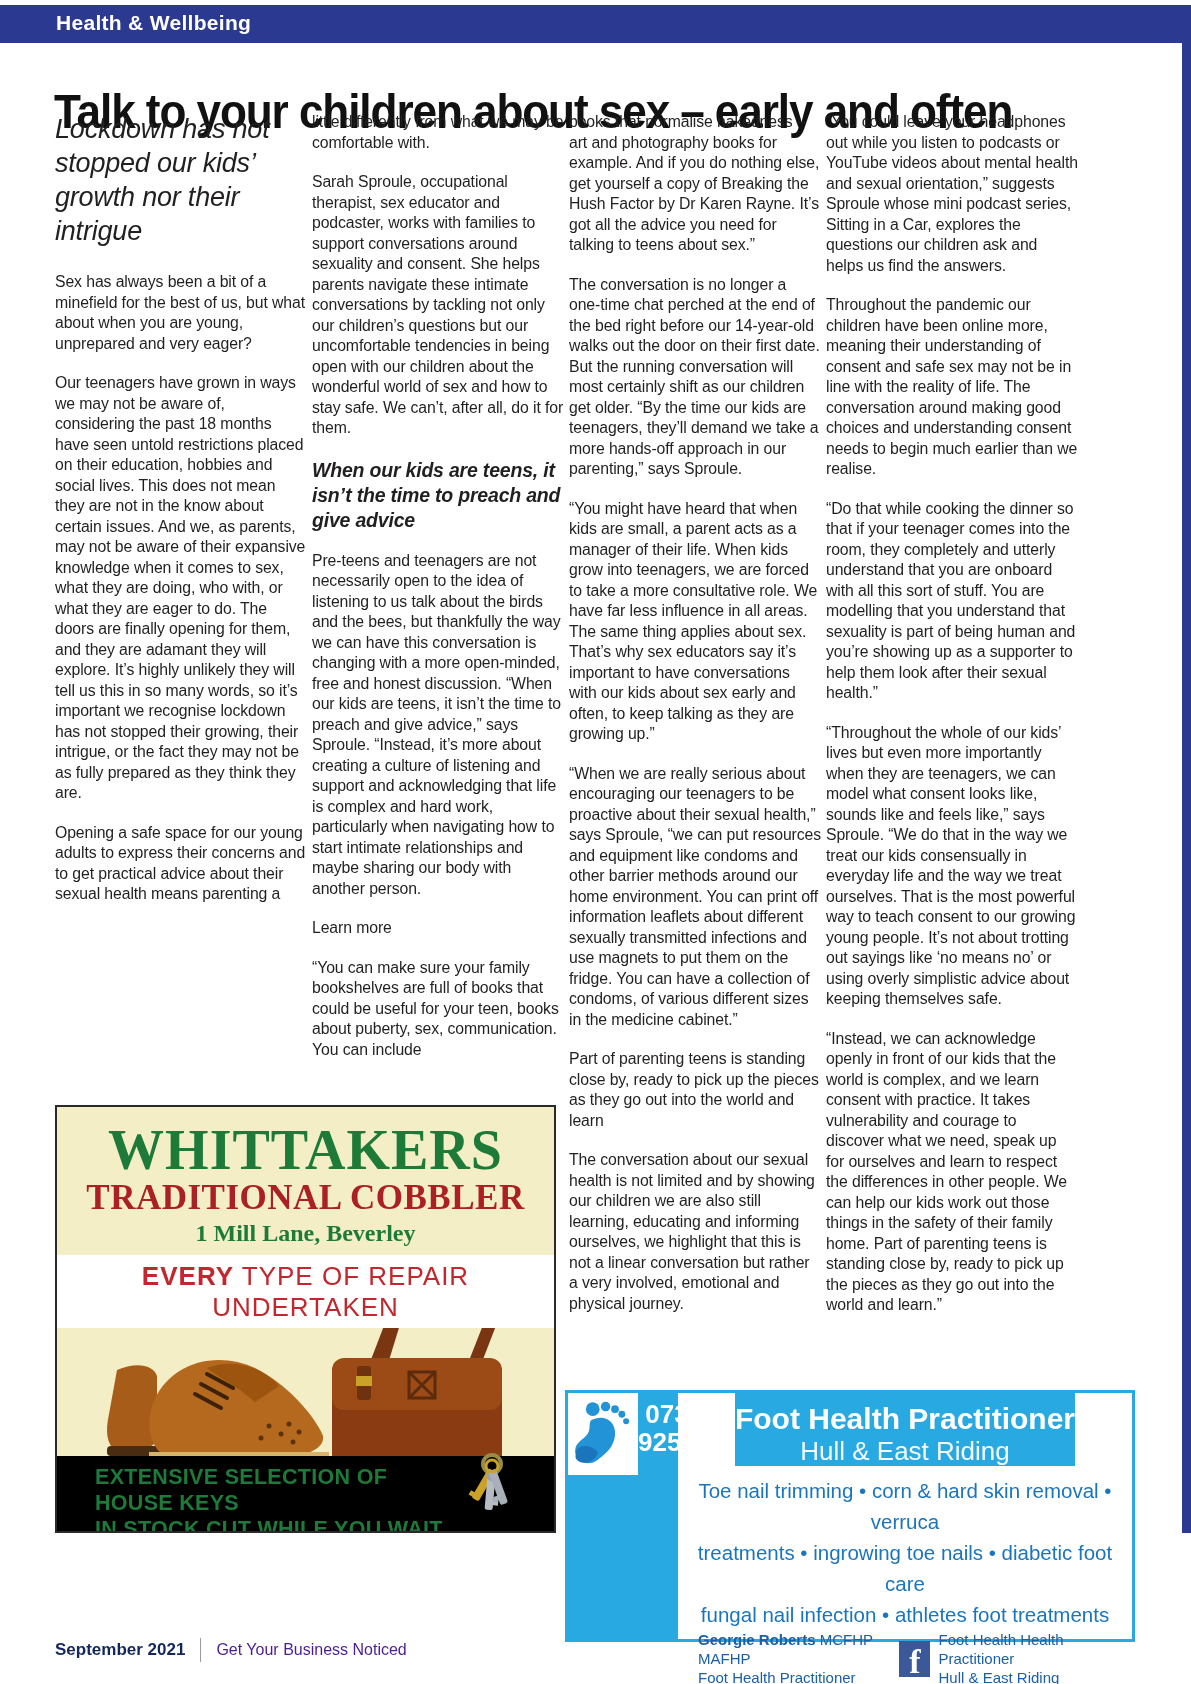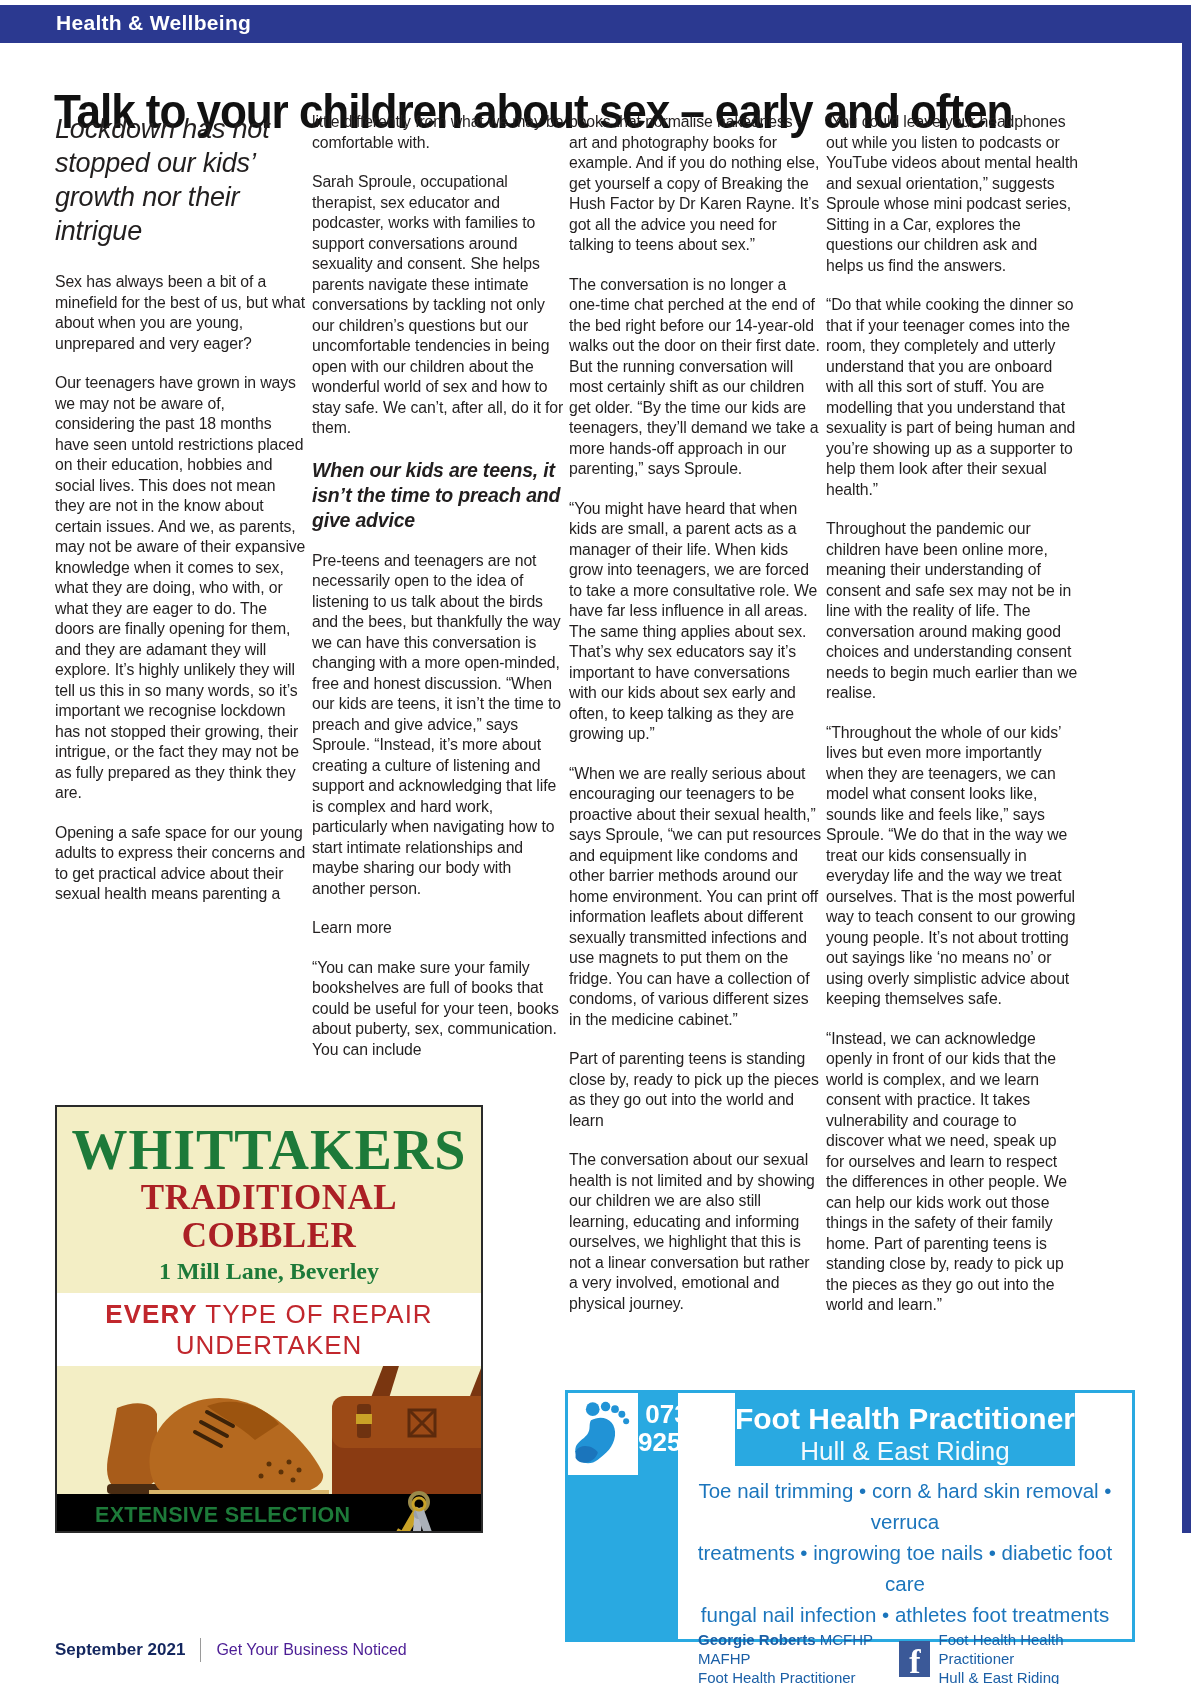--- a/index.html
+++ b/index.html
@@ -25,21 +25,21 @@
   .col3{left:569px;height:1270px;overflow:hidden;}
   .col4{left:826px;height:1270px;overflow:hidden;}
   .standfirst{font-style:italic;font-size:27px;line-height:34px;font-weight:normal;margin:0 0 24px 0;letter-spacing:-.2px;}
   .subhead{font-style:italic;font-weight:bold;font-size:19.5px;line-height:25px;margin:4px 0 18px 0;letter-spacing:-.2px;}
   
   .footer{position:absolute;left:55px;top:1638px;display:flex;align-items:center;gap:15px;}
   .footer-issue{font-size:17px;font-weight:bold;color:#13265e;}
   .footer-sep{width:1px;height:24px;background:#9a9a9a;}
   .footer-tagline{font-size:16px;color:#4c1d95;}
   
-  .wh-ad{position:absolute;left:55px;top:1105px;width:428px;height:428px;background:#f3eec5;
+  .wh-ad{position:absolute;left:55px;top:1105px;width:501px;height:428px;background:#f3eec5;
     border:2px solid #2a2a2a;box-sizing:border-box;text-align:center;overflow:hidden;}
   .wh-name{font-family:"Liberation Serif",serif;font-weight:bold;font-size:56px;line-height:58px;color:#1d7a39;margin-top:14px;letter-spacing:1px;}
   .wh-sub{font-family:"Liberation Serif",serif;font-weight:bold;font-size:35px;line-height:38px;color:#ab2025;letter-spacing:.5px;}
   .wh-addr{font-family:"Liberation Serif",serif;font-weight:bold;font-size:24px;line-height:28px;color:#1d7a39;margin-top:2px;}
   .wh-banner{background:#ffffff;margin-top:8px;padding:6px 0 5px 0;color:#c1272d;font-size:26px;letter-spacing:1px;}
   .wh-banner .b1{font-weight:800;}
   .wh-banner .b2{font-weight:500;}
   .wh-photo{position:relative;height:128px;}
   .wh-photo svg{position:absolute;left:0;top:0;}
   .wh-keys{background:#000000;text-align:left;padding:8px 110px 8px 38px;color:#1d7a39;
@@ -96,22 +96,22 @@
     <p>books that normalise nakedness – art and photography books for example. And if you do nothing else, get yourself a copy of Breaking the Hush Factor by Dr Karen Rayne. It’s got all the advice you need for talking to teens about sex.”</p>
     <p>The conversation is no longer a one-time chat perched at the end of the bed right before our 14-year-old walks out the door on their first date. But the running conversation will most certainly shift as our children get older. “By the time our kids are teenagers, they’ll demand we take a more hands-off approach in our parenting,” says Sproule.</p>
     <p>“You might have heard that when kids are small, a parent acts as a manager of their life. When kids grow into teenagers, we are forced to take a more consultative role. We have far less influence in all areas. The same thing applies about sex. That’s why sex educators say it’s important to have conversations with our kids about sex early and often, to keep talking as they are growing up.”</p>
     <p>“When we are really serious about encouraging our teenagers to be proactive about their sexual health,” says Sproule, “we can put resources and equipment like condoms and other barrier methods around our home environment. You can print off information leaflets about different sexually transmitted infections and use magnets to put them on the fridge. You can have a collection of condoms, of various different sizes in the medicine cabinet.”</p>
     <p>Part of parenting teens is standing close by, ready to pick up the pieces as they go out into the world and learn</p>
     <p>The conversation about our sexual health is not limited and by showing our children we are also still learning, educating and informing ourselves, we highlight that this is not a linear conversation but rather a very involved, emotional and physical journey.</p>
   </div>
 
   <div class="col col4">
     <p>“You could leave your headphones out while you listen to podcasts or YouTube videos about mental health and sexual orientation,” suggests Sproule whose mini podcast series, Sitting in a Car, explores the questions our children ask and helps us find the answers.</p>
+    <p>Throughout the pandemic our children have been online more, meaning their understanding of consent and safe sex may not be in line with the reality of life. The conversation around making good choices and understanding consent needs to begin much earlier than we realise.</p>
     <p>“Do that while cooking the dinner so that if your teenager comes into the room, they completely and utterly understand that you are onboard with all this sort of stuff. You are modelling that you understand that sexuality is part of being human and you’re showing up as a supporter to help them look after their sexual health.”</p>
-    <p>Throughout the pandemic our children have been online more, meaning their understanding of consent and safe sex may not be in line with the reality of life. The conversation around making good choices and understanding consent needs to begin much earlier than we realise.</p>
     <p>“Throughout the whole of our kids’ lives but even more importantly when they are teenagers, we can model what consent looks like, sounds like and feels like,” says Sproule. “We do that in the way we treat our kids consensually in everyday life and the way we treat ourselves. That is the most powerful way to teach consent to our growing young people. It’s not about trotting out sayings like ‘no means no’ or using overly simplistic advice about keeping themselves safe.</p>
     <p>“Instead, we can acknowledge openly in front of our kids that the world is complex, and we learn consent with practice. It takes vulnerability and courage to discover what we need, speak up for ourselves and learn to respect the differences in other people. We can help our kids work out those things in the safety of their family home. Part of parenting teens is standing close by, ready to pick up the pieces as they go out into the world and learn.”</p>
   </div>
 
   <div class="wh-ad">
     <div class="wh-name">WHITTAKERS</div>
     <div class="wh-sub">TRADITIONAL COBBLER</div>
     <div class="wh-addr">1 Mill Lane, Beverley</div>
     <div class="wh-banner">
       <span class="b1">EVERY</span><span class="b2"> TYPE OF REPAIR UNDERTAKEN</span>

